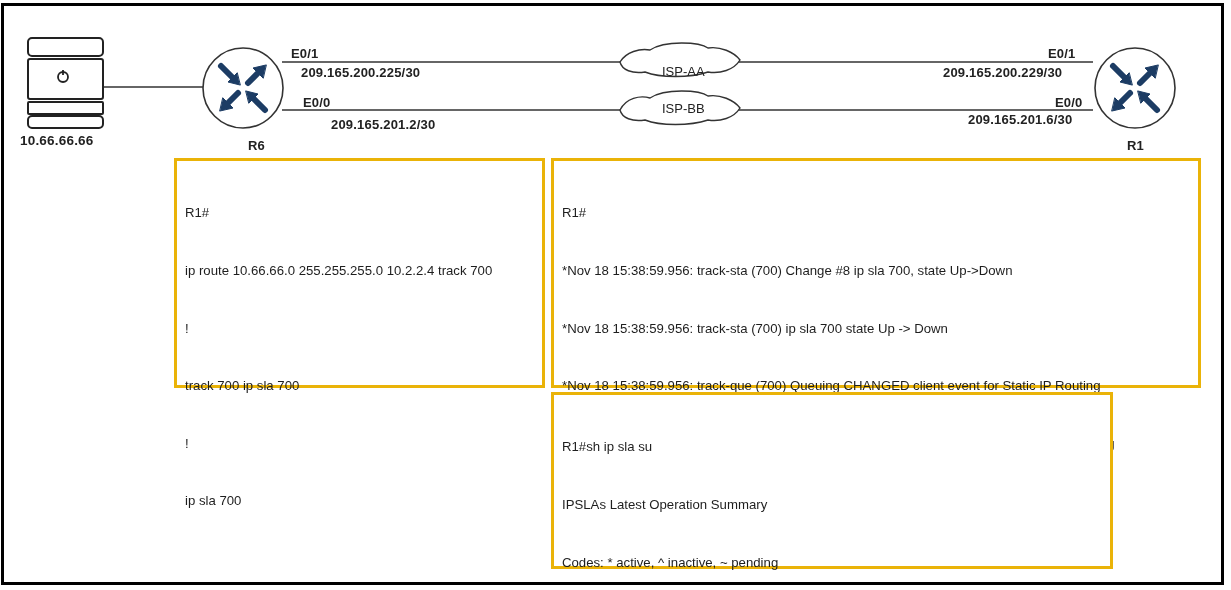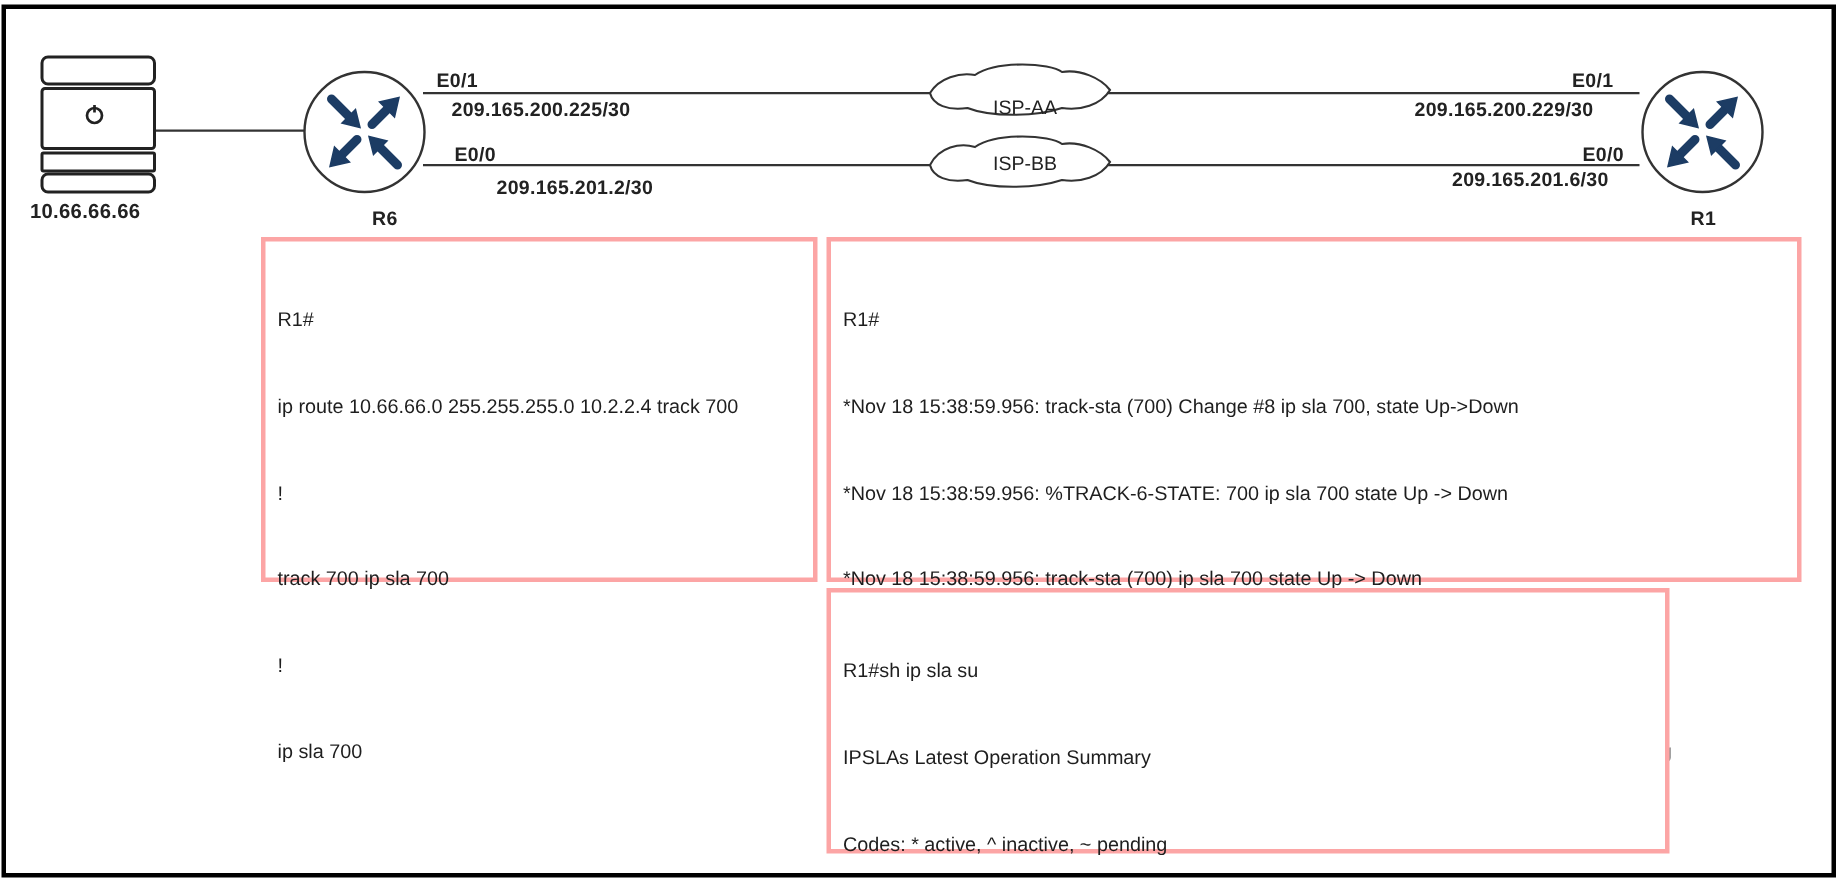--- a/index.html
+++ b/index.html
@@ -3,21 +3,21 @@
 <meta charset="utf-8">
 <style>
   html, body { margin: 0; padding: 0; background: #ffffff; }
   body { width: 1231px; height: 590px; position: relative; overflow: hidden;
          font-family: "Liberation Sans", "DejaVu Sans", sans-serif; color: #1c1c1c; }
   .frame { position: absolute; left: 1px; top: 3px; width: 1223px; height: 582px;
            border: 3px solid #000; box-sizing: border-box; }
   svg.topo { position: absolute; left: 0; top: 0; }
   .lbl { position: absolute; font-weight: bold; font-size: 13px; color: #222; white-space: nowrap; letter-spacing: 0.2px; }
   .cloud-lbl { position: absolute; font-size: 13px; color: #222; white-space: nowrap; }
-  .box { position: absolute; border: 3px solid #fca5a5; box-sizing: border-box; background: #fff;
+  .box { position: absolute; border: 3px solid #eab308; box-sizing: border-box; background: #fff;
          font-size: 13.2px; line-height: 19.2px; color: #1e1e1e; padding: 4px 0 0 8px; white-space: pre; }
   .box .line { display: block; height: 19.2px; }
 </style>
 </head>
 <body>
 
 <div class="frame"></div>
 
 <svg class="topo" width="1231" height="160">
   <defs>
@@ -100,21 +100,20 @@
   <span class="line">ip sla 700</span>
   
   
   
   
 </div>
 
 <div class="box" style="left:551px; top:158px; width:650px; height:230px;">
   <span class="line">R1#</span>
   <span class="line">*Nov 18 15:38:59.956: track-sta (700) Change #8 ip sla 700, state Up-&gt;Down</span>
-  <span class="line">*Nov 18 15:38:59.956: %TRACK-6-STATE: 700 ip sla 700 state Up -&gt; Down</span>
   <span class="line">*Nov 18 15:38:59.956: track-sta (700) ip sla 700 state Up -&gt; Down</span>
   <span class="line">*Nov 18 15:38:59.956: track-que (700) Queuing CHANGED client event for Static IP Routing</span>
   <span class="line">*Nov 18 15:38:59.956: track-que (700) Unqueuing CHANGED client event for Static IP Routing</span>
   <span class="line">*Nov 18 15:39:04.965: track-sta (700) Change #9 ip sla 700, state Down-&gt;Up</span>
   
   
   
   
 </div>
 

